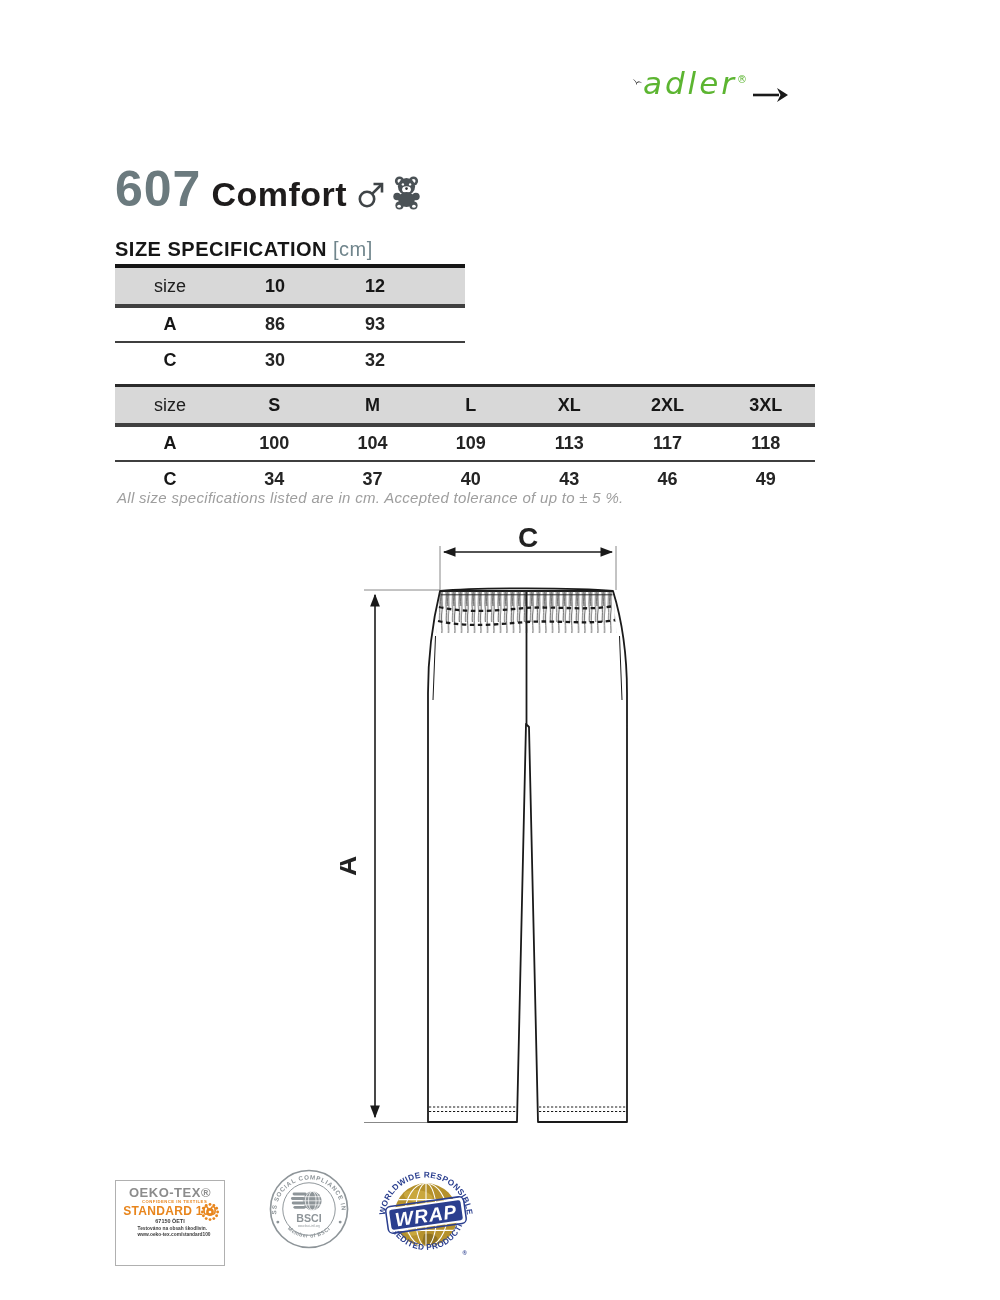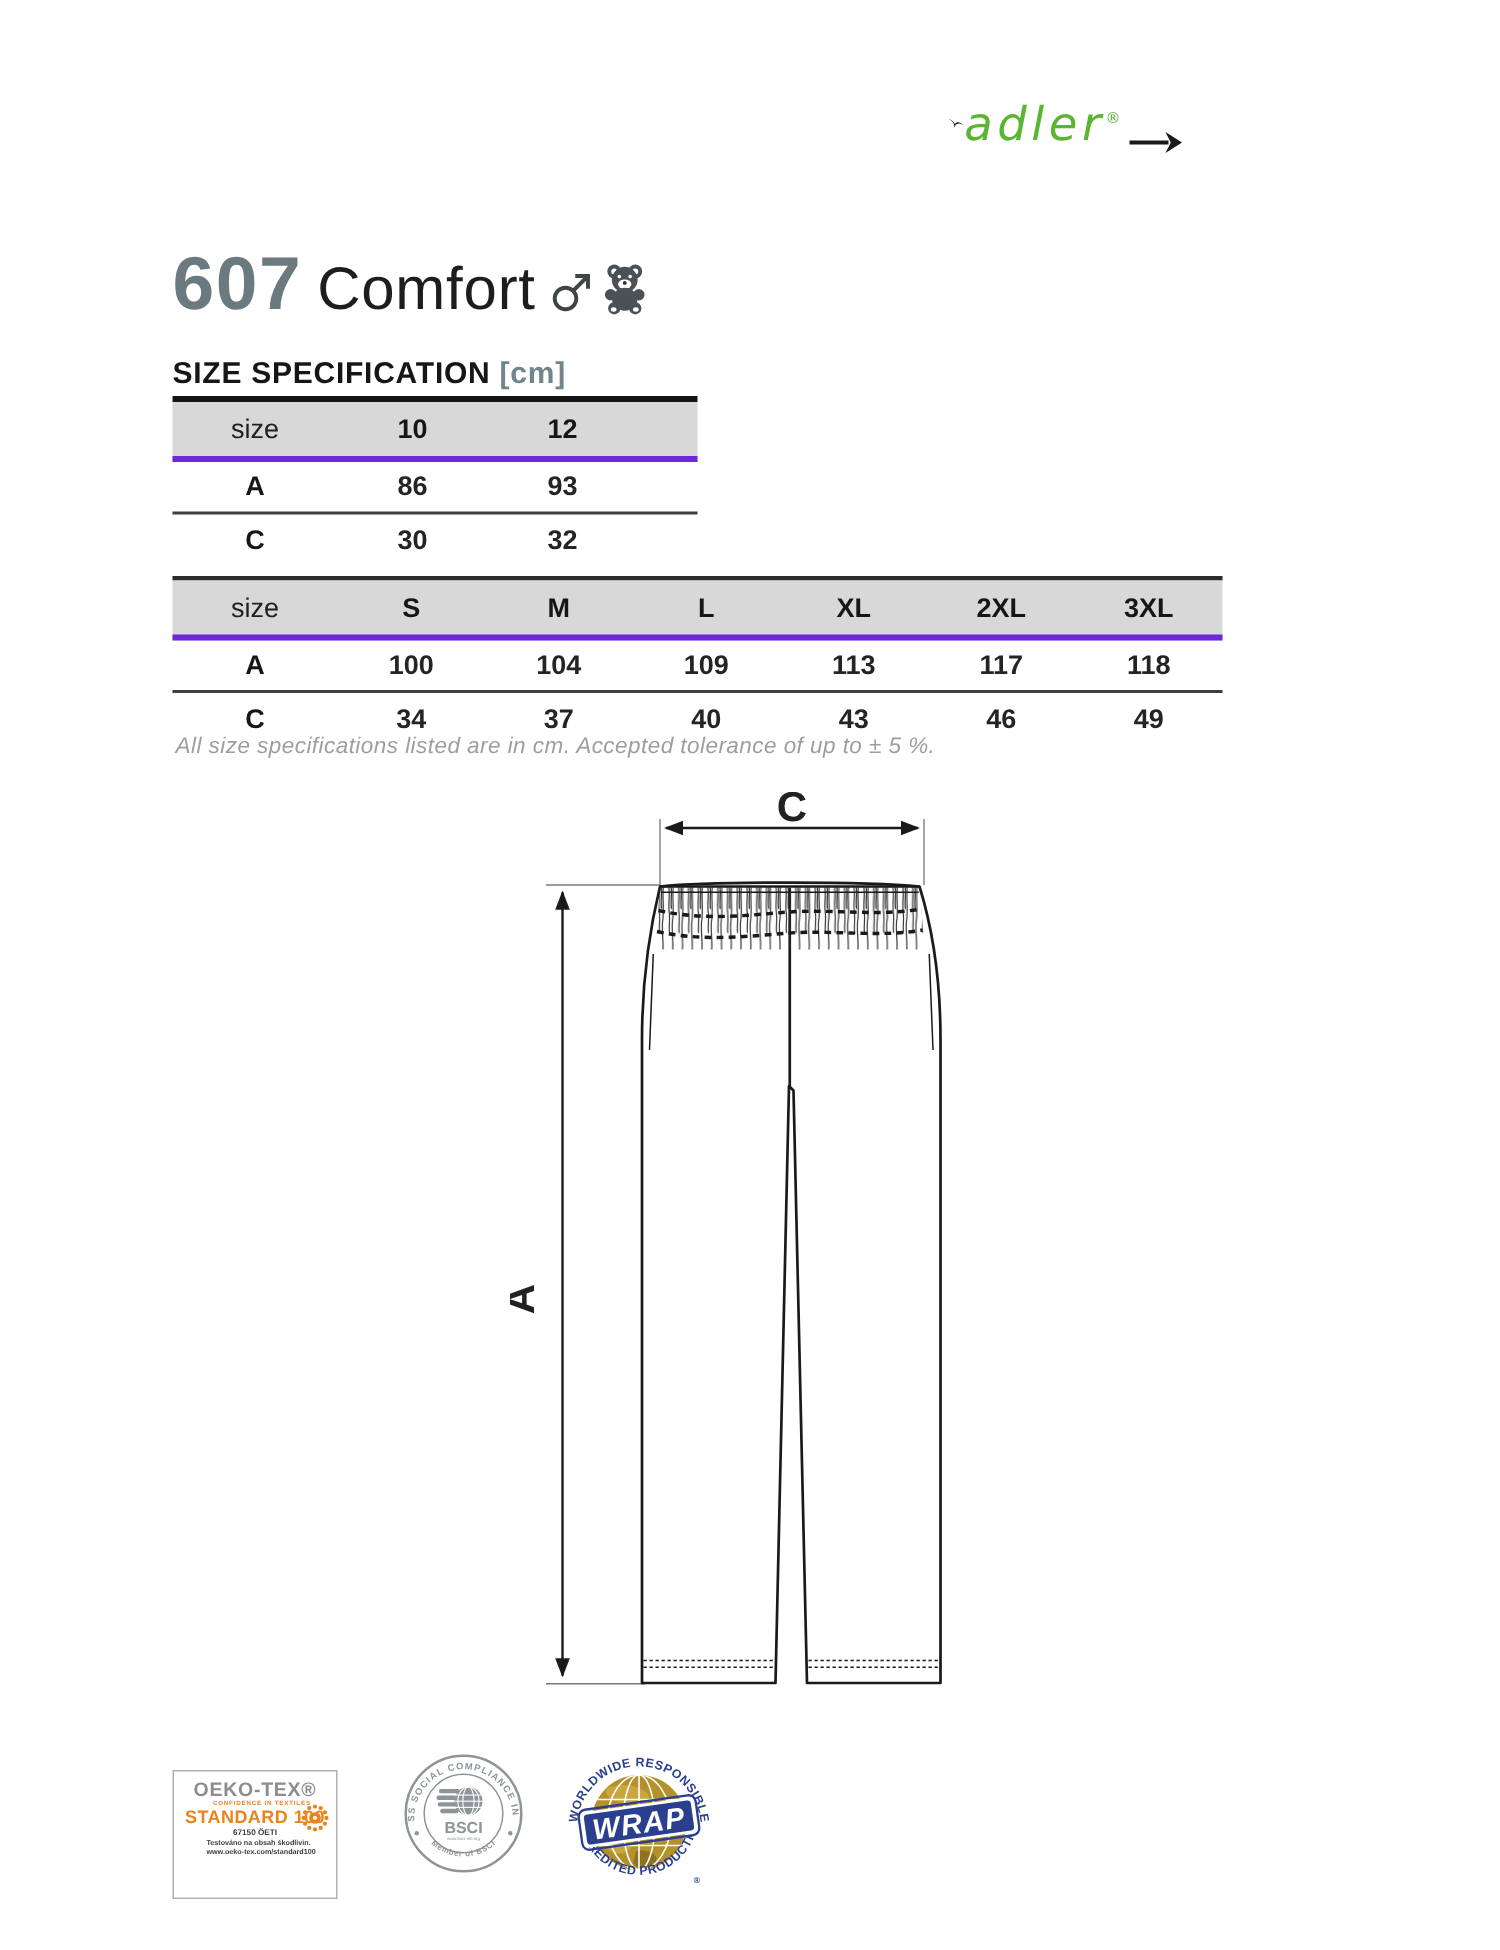--- a/index.html
+++ b/index.html
@@ -12,34 +12,34 @@
   .adler-text{font-family:"DejaVu Sans",sans-serif;font-style:italic;font-weight:400;
               font-size:31px;color:#5cb531;letter-spacing:3px;line-height:1;margin-top:2px;}
   .adler-text sup{font-size:10px;letter-spacing:0;}
   .malfini-text{font-family:"Liberation Serif",serif;font-weight:700;font-size:18px;
                 letter-spacing:2.5px;color:#121212;line-height:1;margin-top:6px;}
   .malfini-text sup{font-size:7px;letter-spacing:0;}
 
   
   .title-row{display:flex;align-items:baseline;gap:10px;}
   .code{font-size:50px;font-weight:800;color:#6b7a7e;letter-spacing:1px;line-height:1;}
-  .pname{font-size:40px;font-weight:400;color:#1e1c1c;line-height:1;letter-spacing:.5px;}
+  .pname{font-size:34px;font-weight:700;color:#1e1c1c;line-height:1;letter-spacing:.5px;}
   .title-icons{display:flex;align-items:flex-end;gap:6px;transform:translateY(4px);}
 
   .spec-head{font-size:20px;font-weight:800;letter-spacing:.5px;color:#161616;}
-  .spec-unit{color:#70858c;font-weight:700;}
+  .spec-unit{color:#70858c;font-weight:400;}
 
   
   .sztable{font-size:18px;}
   .t1{border-top:4px solid #161616;width:350px;}
   .t2{border-top:3px solid #2b2b2b;width:700px;}
   .trow{display:grid;align-items:center;justify-items:center;}
   .t1 .trow{grid-template-columns:110px 100px 100px 1fr;}
   .t2 .trow{grid-template-columns:110px repeat(6,1fr);}
-  .thead{background:#d8d8d8;height:36px;border-bottom:4px solid #6d28d9;}
+  .thead{background:#d8d8d8;height:36px;border-bottom:4px solid #404040;}
   .tr-a{height:33px;border-bottom:2.5px solid #3f3f3f;}
   .tr-c{height:34px;}
   .c-size{font-weight:400;color:#202020;}
   .c-hd{font-weight:700;color:#161616;}
   .c-lbl{font-weight:700;color:#161616;}
   .c-val{font-weight:600;color:#242424;}
 
   .note{font-size:15px;font-style:italic;color:#9e9e9e;letter-spacing:.3px;}
 
   

